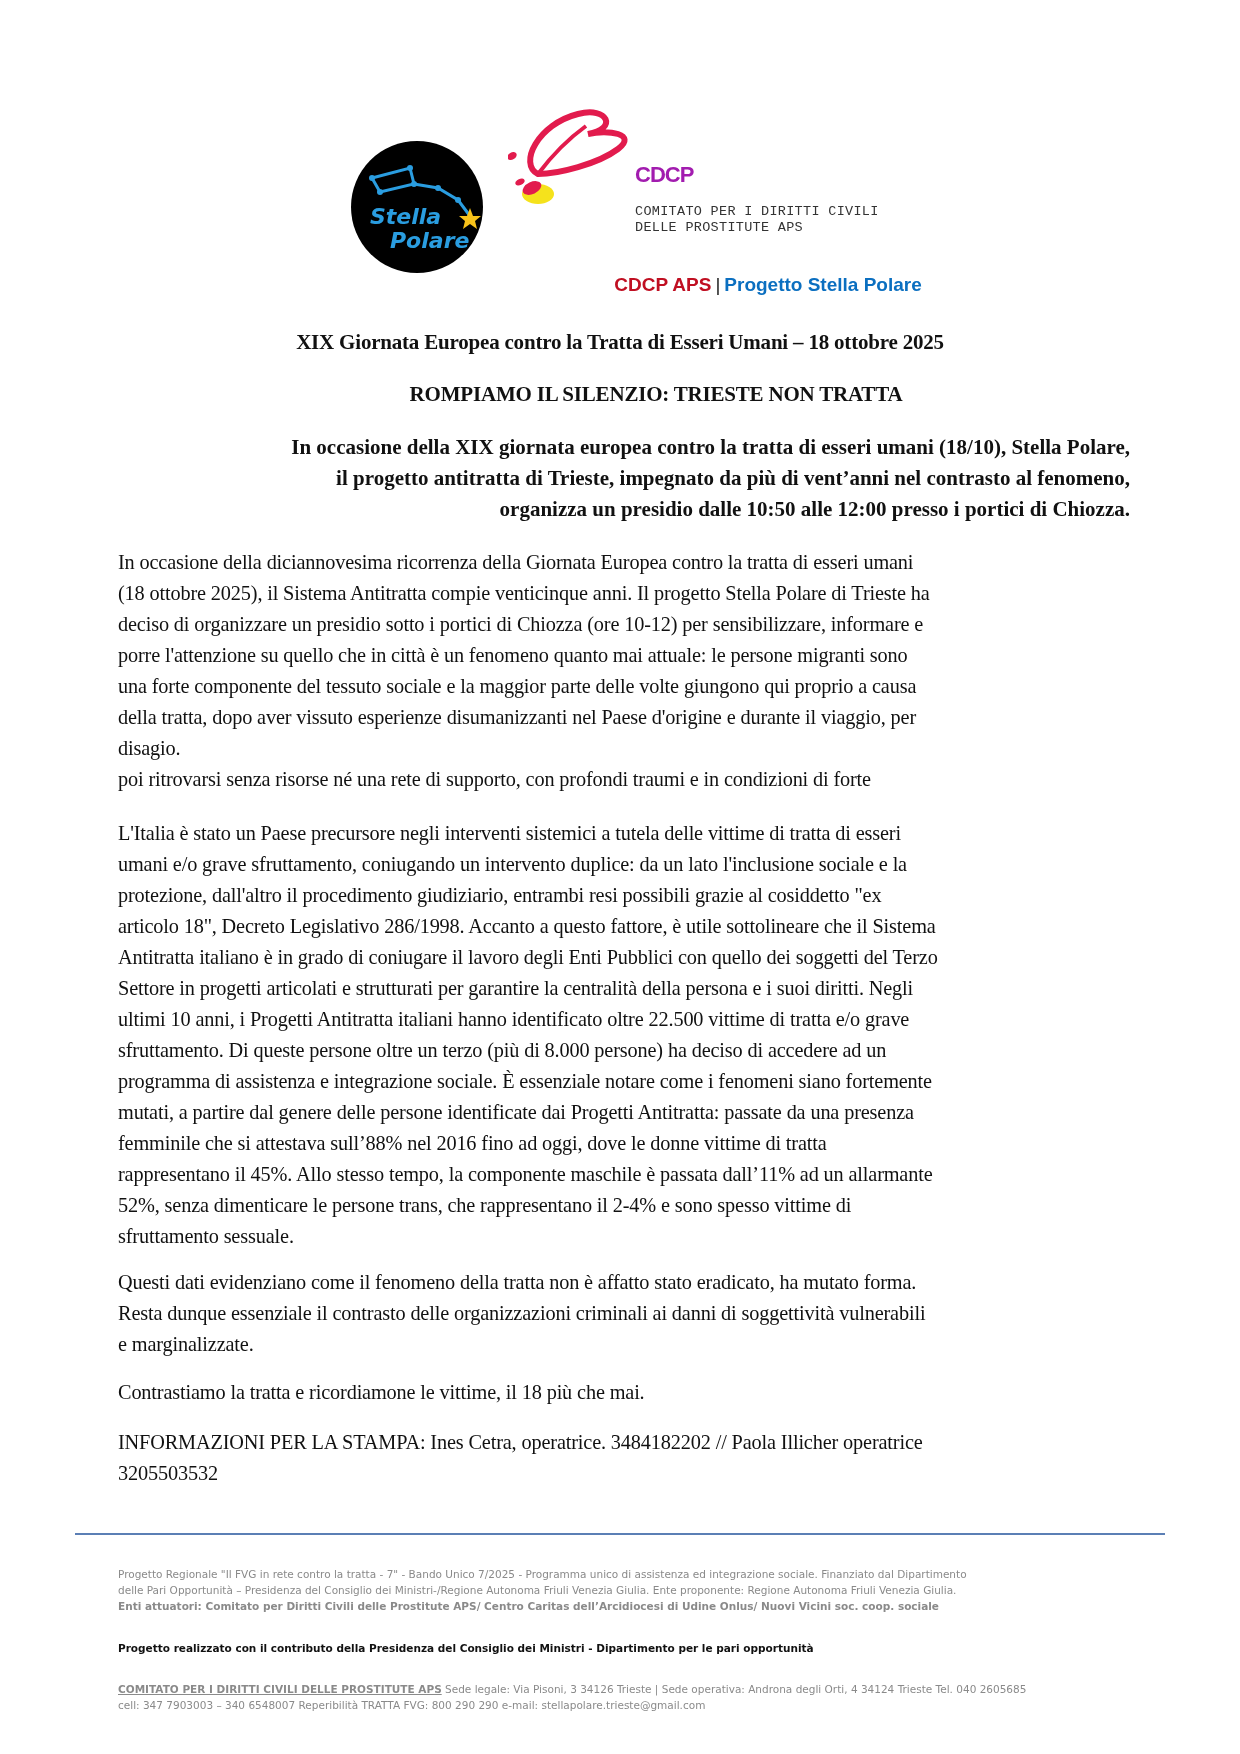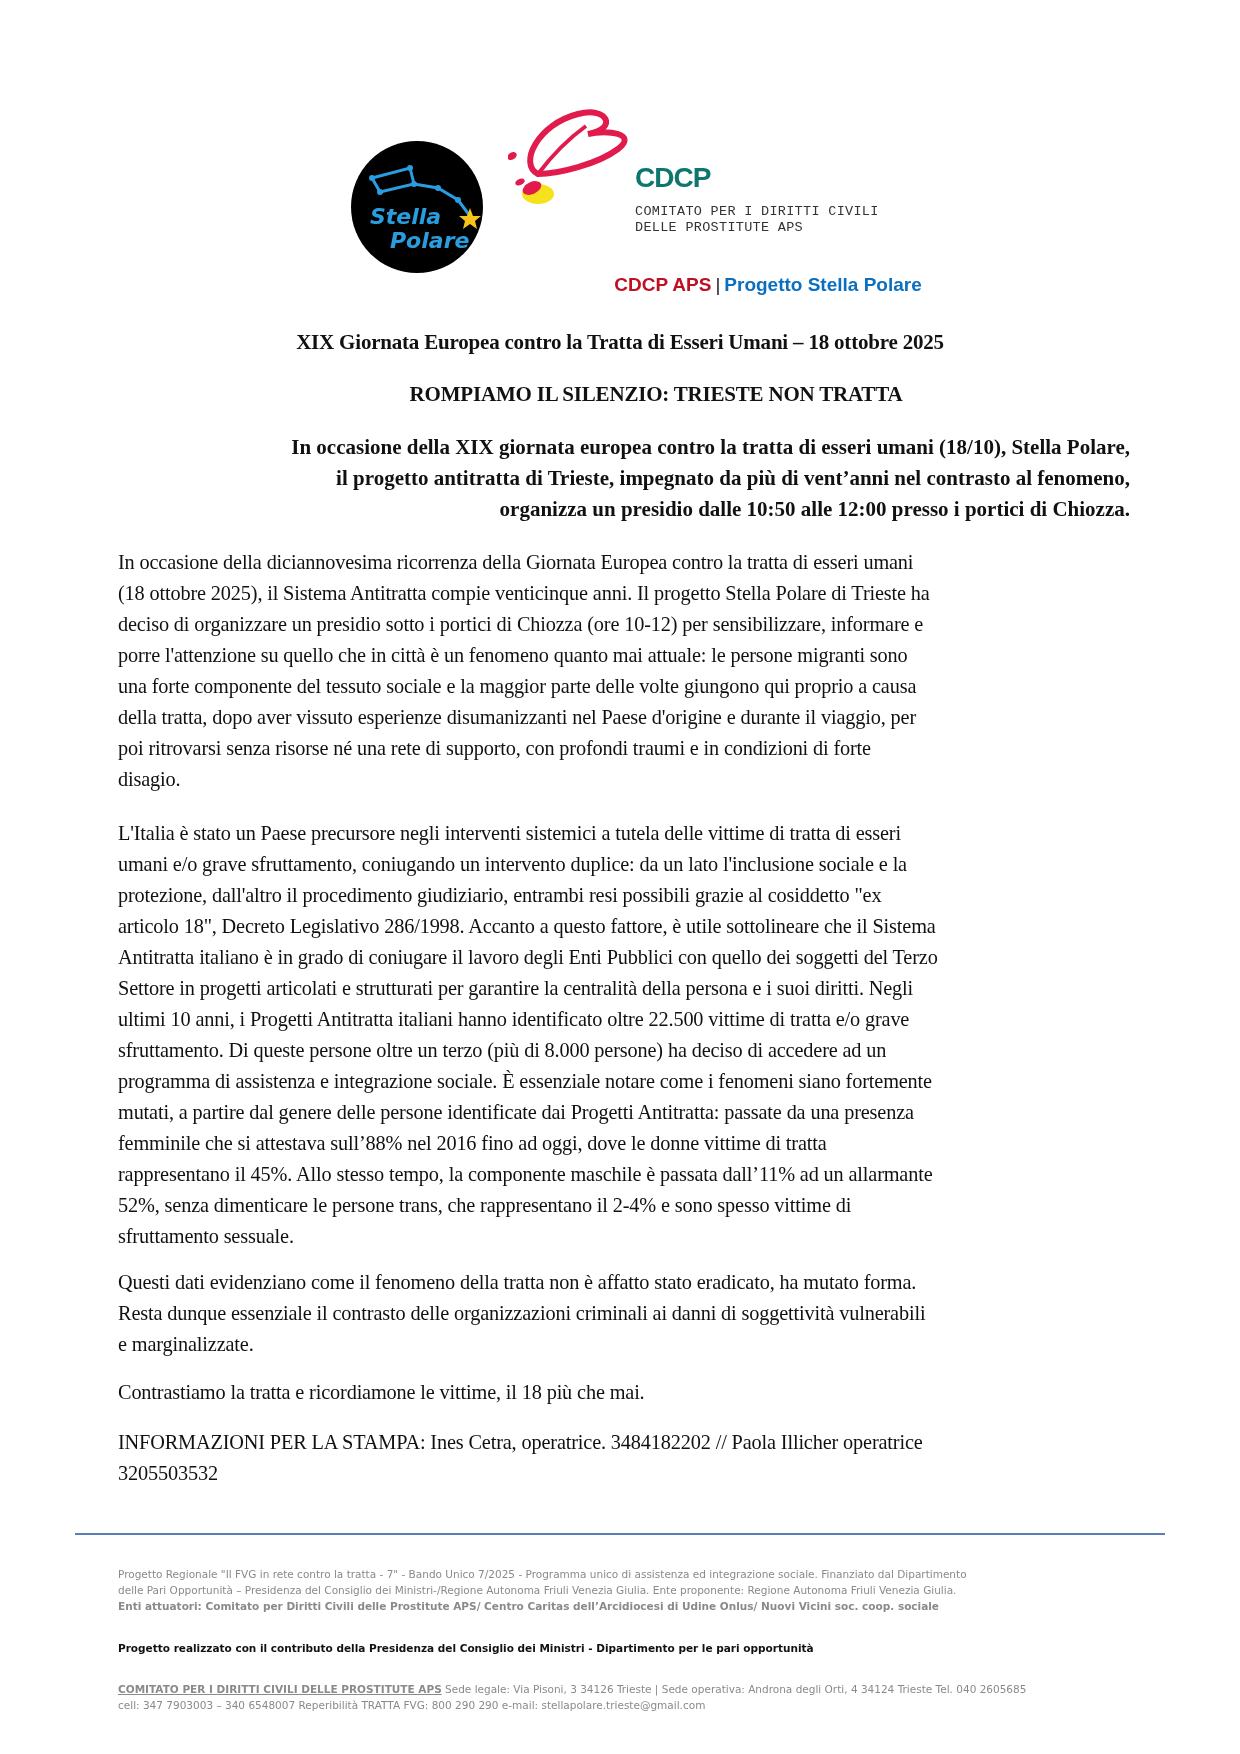--- a/index.html
+++ b/index.html
@@ -2,21 +2,21 @@
 <html><head>
 <meta charset="utf-8">
 <style>
   html, body { margin: 0; padding: 0; background: #ffffff; }
   body { width: 1240px; height: 1754px; position: relative; overflow: hidden; color: #111; }
   .page { position: absolute; inset: 0; }
 
   .logos { position: absolute; left: 0; top: 0; width: 1240px; height: 300px; }
   .logo-stella { position: absolute; left: 350px; top: 140px; width: 134px; height: 134px; }
   .logo-cdcp { position: absolute; left: 508px; top: 104px; width: 372px; height: 140px; }
-  .cdcp-word { position: absolute; left: 127px; top: 58px; font-family: "Liberation Sans", sans-serif; font-weight: bold; font-size: 28px; color: #0f766e; letter-spacing: -1px; }
+  .cdcp-word { position: absolute; left: 127px; top: 58px; font-family: "Liberation Sans", sans-serif; font-weight: bold; font-size: 22px; color: #a21caf; letter-spacing: -1px; }
   .cdcp-sub { position: absolute; left: 127px; top: 100px; font-family: Liberation Mono, monospace; font-size: 13.5px; color: #333; line-height: 16px; letter-spacing: 0.3px; }
 
   .org-line { position: absolute; top: 274px; left: 0; width: 1240px; text-align: center; font-family: "Liberation Sans", sans-serif; font-weight: bold; font-size: 19px; left: 148px; }
   .org-line .red { color: #c00f22; }
   .org-line .sep { color: #222; font-weight: normal; padding: 0 4px; }
   .org-line .blue { color: #0b6fc0; }
 
   .serif { font-family: "Liberation Serif", serif; }
   .h1 { position: absolute; top: 330px; left: 0; width: 1240px; text-align: center; font-weight: bold; font-size: 21px; letter-spacing: -0.2px; }
   .h2 { position: absolute; top: 382px; left: 0; width: 1240px; text-align: center; font-weight: bold; font-size: 21px; letter-spacing: -0.2px; padding-left: 36px; }
@@ -95,22 +95,22 @@
     <div>organizza un presidio dalle 10:50 alle 12:00 presso i portici di Chiozza.</div>
   </div>
 
   <div class="body serif p1">
     <div>In occasione della diciannovesima ricorrenza della Giornata Europea contro la tratta di esseri umani</div>
     <div>(18 ottobre 2025), il Sistema Antitratta compie venticinque anni. Il progetto Stella Polare di Trieste ha</div>
     <div>deciso di organizzare un presidio sotto i portici di Chiozza (ore 10-12) per sensibilizzare, informare e</div>
     <div>porre l'attenzione su quello che in città è un fenomeno quanto mai attuale: le persone migranti sono</div>
     <div>una forte componente del tessuto sociale e la maggior parte delle volte giungono qui proprio a causa</div>
     <div>della tratta, dopo aver vissuto esperienze disumanizzanti nel Paese d'origine e durante il viaggio, per</div>
+    <div>disagio.</div>
     <div>poi ritrovarsi senza risorse né una rete di supporto, con profondi traumi e in condizioni di forte</div>
-    <div>disagio.</div>
   </div>
 
   <div class="body serif p2">
     <div>L'Italia è stato un Paese precursore negli interventi sistemici a tutela delle vittime di tratta di esseri</div>
     <div>umani e/o grave sfruttamento, coniugando un intervento duplice: da un lato l'inclusione sociale e la</div>
     <div>protezione, dall'altro il procedimento giudiziario, entrambi resi possibili grazie al cosiddetto "ex</div>
     <div>articolo 18", Decreto Legislativo 286/1998. Accanto a questo fattore, è utile sottolineare che il Sistema</div>
     <div>Antitratta italiano è in grado di coniugare il lavoro degli Enti Pubblici con quello dei soggetti del Terzo</div>
     <div>Settore in progetti articolati e strutturati per garantire la centralità della persona e i suoi diritti. Negli</div>
     <div>ultimi 10 anni, i Progetti Antitratta italiani hanno identificato oltre 22.500 vittime di tratta e/o grave</div>

